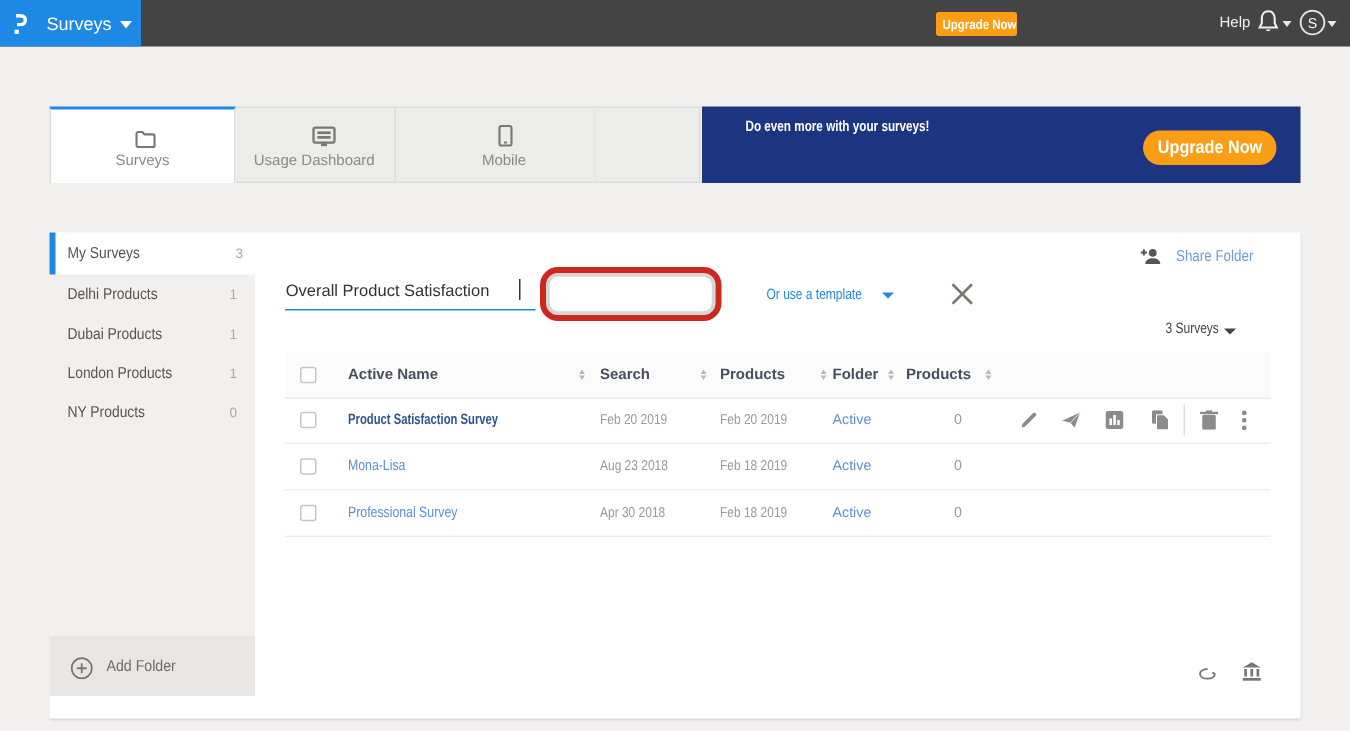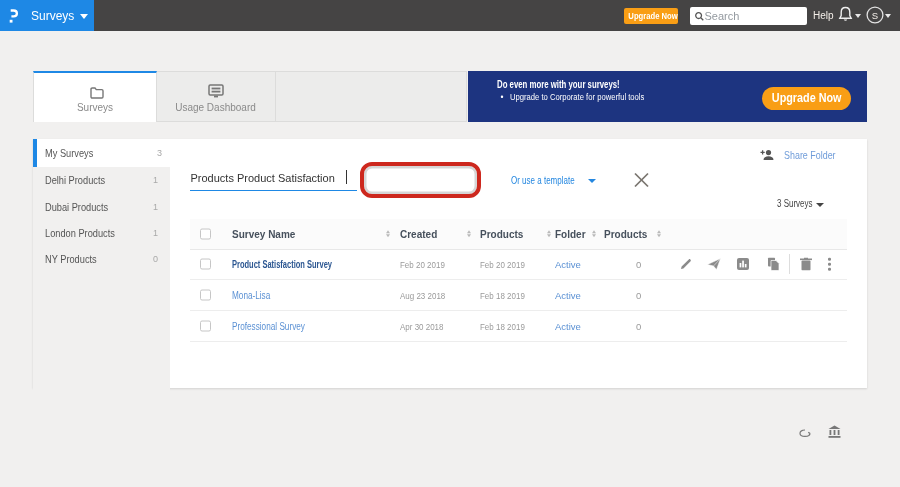--- a/index.html
+++ b/index.html
@@ -24,21 +24,21 @@
 .tab { position:absolute; top:-1px; height:51px; border-right:1px solid #dcdcdb; text-align:center; }
 .tab .lbl { position:absolute; bottom:9.5px; width:100%; text-align:center; font-size:10px; color:#8a8a8a; }
 .tab.active { background:#fff; border-top:2px solid #1e88e5; border-left:1px solid #dcdcdb; }
 
 
 .banner { position:absolute; left:468px; top:71px; width:399px; height:51px; background:#1d3480; }
 .pill { position:absolute; left:294px; top:16px; width:89px; height:23px; background:#f99e15; border-radius:11.5px; color:#fff; font-weight:bold; font-size:12px; text-align:center; line-height:23px; }
 .pill span { display:inline-block; transform:scaleX(0.9); transform-origin:50% 50%; white-space:nowrap; }
 
 
-.card { position:absolute; left:33px; top:139px; width:834px; height:249px; background:#fff; box-shadow:0 1px 2px rgba(0,0,0,0.13); }
+.card { position:absolute; left:33px; top:155px; width:834px; height:324px; background:#fff; box-shadow:0 1px 2px rgba(0,0,0,0.13); }
 .sidebar { position:absolute; left:0; top:0; width:137px; height:309px; background:#f1f0ef; }
 .srow { position:relative; height:26.4px; font-size:10.5px; color:#555; }
 .srow .nm { position:absolute; left:11.5px; top:50%; transform:translateY(-50%) scaleX(0.88); transform-origin:0 50%; white-space:nowrap; }
 .srow .ct { position:absolute; left:120px; top:50%; transform:translateY(-50%); font-size:9px; color:#a9a9a9; }
 .srow.active { background:#fff; border-left:4px solid #1e88e5; height:28px; }
 .srow.active .nm { left:7.5px; }
 .addfolder { position:absolute; left:0; top:269px; width:137px; height:40px; background:#e8e7e6; color:#6b6b6b; font-size:10.5px; }
 .addfolder span { position:absolute; left:38px; top:14px; display:inline-block; transform:scaleX(0.9); transform-origin:0 50%; }
 
 
@@ -60,62 +60,61 @@
 <div class="topbar">
   <div class="logo">
     <svg class="abs" style="left:9px;top:7px" width="16" height="18" viewBox="0 0 16 18">
       <path d="M1.7 3.5 L4.6 3.5 C7.1 3.5 7.9 5.2 7.9 6.45 C7.9 7.7 7.1 9.4 4.6 9.4 L2.4 9.4" fill="none" stroke="#fff" stroke-width="2.3"></path>
       <rect x="0.7" y="12.8" width="2.8" height="2.8" fill="#fff"></rect>
     </svg>
     <span class="brand">Surveys</span>
     <div class="caret"></div>
   </div>
   <div class="upnow"><span style="display:inline-block;transform:scaleX(0.85);transform-origin:50% 50%;white-space:nowrap">Upgrade Now</span></div>
-  <div class="search">
-    <svg class="abs" style="left:5.5px;top:4.5px" width="9" height="9" viewBox="0 0 9 9">
-        <circle cx="3.6" cy="3.6" r="2.9" fill="none" stroke="#555" stroke-width="1.3"></circle>
-        <line x1="5.8" y1="5.8" x2="8.3" y2="8.3" stroke="#555" stroke-width="1.3"></line>
-      </svg>
-    <span class="ph">Search</span>
-  </div>
   <span class="helptx">Help</span>
   <svg class="abs" style="left:838px;top:6px" width="15" height="17" viewBox="0 0 15 17">
     <path d="M7.5 1.5 C4.7 1.5 3.2 3.7 3.2 6.2 L3.2 9.5 L1.8 12.3 L13.2 12.3 L11.8 9.5 L11.8 6.2 C11.8 3.7 10.3 1.5 7.5 1.5 Z" fill="none" stroke="#efefef" stroke-width="1.4"></path>
     <path d="M5.8 13.6 A1.8 1.8 0 0 0 9.2 13.6 Z" fill="#efefef"></path>
   </svg>
   <div class="tcaret abs" style="left:855px;top:14px"></div>
   <svg class="abs" style="left:865.5px;top:6px" width="18" height="18" viewBox="0 0 18 18">
     <circle cx="9" cy="9" r="7.9" fill="none" stroke="#e2e2e2" stroke-width="1.3"></circle>
     <text x="9" y="12.5" font-size="9.5" fill="#f4efe9" text-anchor="middle" font-family="Liberation Sans">S</text>
   </svg>
   <div class="tcaret abs" style="left:885px;top:14px"></div>
 </div>
 
 <div class="tabs">
   <div class="tab active" style="left:-1px;width:124px">
     <svg class="abs" style="left:56px;top:14px" width="14" height="12" viewBox="0 0 14 12">
         <path d="M1 2.2 C1 1.5 1.5 1 2.2 1 L5 1 L6.3 2.6 L11.8 2.6 C12.5 2.6 13 3.1 13 3.8 L13 9.8 C13 10.5 12.5 11 11.8 11 L2.2 11 C1.5 11 1 10.5 1 9.8 Z" fill="none" stroke="#777" stroke-width="1.4"></path>
       </svg>
     <div class="lbl">Surveys</div>
   </div>
-  <div class="tab" style="left:122px;width:120px">
+  <div class="tab" style="left:122px;width:108px">
     <svg class="abs" style="left:52px;top:13px" width="16" height="14" viewBox="0 0 16 14">
         <rect x="1" y="1" width="14" height="10" rx="1.2" fill="none" stroke="#777" stroke-width="1.5"></rect>
         <rect x="3.6" y="3.6" width="8.8" height="1.8" fill="#777"></rect>
         <rect x="3.6" y="6.7" width="8.8" height="1.8" fill="#777"></rect>
         <rect x="6" y="11.6" width="4" height="1.8" fill="#777"></rect>
       </svg>
     <div class="lbl">Usage Dashboard</div>
   </div>
+  <div class="tab" style="left:242px;width:121px;border-right:1px solid #e4e4e3">
+    <svg class="abs" style="left:56px;top:12px" width="10" height="15" viewBox="0 0 10 15">
+        <rect x="1" y="1" width="8" height="13" rx="1.4" fill="none" stroke="#777" stroke-width="1.4"></rect>
+        <line x1="4" y1="12" x2="6" y2="12" stroke="#777" stroke-width="1.2"></line>
+      </svg>
+    <div class="lbl">Mobile</div>
+  </div>
 </div>
 
 <div class="banner">
   <div class="abs" style="left:29px;top:78px;top:7.5px;color:#fff;font-size:10px;font-weight:bold"><span class="sx" style="transform:scaleX(0.78)">Do even more with your surveys!</span></div>
   <div class="abs" style="left:29px;top:20.5px;color:#fff;font-size:8.5px;line-height:11.8px">
-    <div><span style="display:inline-block;width:10px;text-align:center">•</span><span class="sx" style="transform:scaleX(0.9);margin-left:3px">Upgrade to Corporate for powerful tools</span></div>
   </div>
   <div class="pill"><span>Upgrade Now</span></div>
 </div>
 
 <div class="card">
   <div class="sidebar">
     <div class="srow active">
         <span class="nm">My Surveys</span>
         <span class="ct">3</span>
       </div>
@@ -128,54 +127,62 @@
         <span class="ct">1</span>
       </div>
     <div class="srow">
         <span class="nm">London Products</span>
         <span class="ct">1</span>
       </div>
     <div class="srow">
         <span class="nm">NY Products</span>
         <span class="ct">0</span>
       </div>
+    <div class="addfolder">
+      <svg class="abs" style="left:13.5px;top:13.5px" width="15" height="15" viewBox="0 0 15 15">
+          <circle cx="7.5" cy="7.5" r="6.7" fill="none" stroke="#777" stroke-width="1.2"></circle>
+          <line x1="7.5" y1="4.2" x2="7.5" y2="10.8" stroke="#777" stroke-width="1.2"></line>
+          <line x1="4.2" y1="7.5" x2="10.8" y2="7.5" stroke="#777" stroke-width="1.2"></line>
+        </svg>
+      <span>Add Folder</span>
+    </div>
   </div>
 
   <svg class="abs" style="left:727px;top:10px" width="14" height="12" viewBox="0 0 14 12">
     <circle cx="8.5" cy="3.6" r="2.6" fill="#555"></circle>
     <path d="M3.5 11 C3.5 8.4 5.7 7.2 8.5 7.2 C11.3 7.2 13.5 8.4 13.5 11 Z" fill="#555"></path>
     <path d="M2.6 1.2 L2.6 5.4 M0.5 3.3 L4.7 3.3" stroke="#555" stroke-width="1.3"></path>
   </svg>
   <div class="abs" style="left:750.5px;top:9.5px;font-size:10.5px;color:#6f9cd9"><span class="sx" style="transform:scaleX(0.85)">Share Folder</span></div>
 
-  <span class="abs" style="left:157.5px;top:33px;font-size:11px;color:#333;white-space:nowrap">Products Product Satisfaction</span>
+  <span class="abs" style="left:157.5px;top:33px;font-size:11px;color:#333;white-space:nowrap">Overall Product Satisfaction</span>
   <div class="abs" style="left:313px;top:31px;width:1px;height:14px;background:#333"></div>
   <div class="abs" style="left:157px;top:50.5px;width:167px;height:1.5px;background:#1e88e5"></div>
 
   <div class="abs" style="left:327px;top:22.5px;width:121px;height:36px;border:4px solid #cd281e;border-radius:12px;box-shadow:inset 0 0 0 2.5px rgba(165,165,165,0.45)"></div>
 
   <div class="abs" style="left:478px;top:36px;font-size:10px;color:#2487e0"><span class="sx" style="transform:scaleX(0.8)">Or use a template</span></div>
   <div class="abs" style="left:555px;top:40px;width:0;height:0;border-left:4px solid transparent;border-right:4px solid transparent;border-top:4.5px solid #2487e0"></div>
   <svg class="abs" style="left:601px;top:33px" width="15" height="16" viewBox="0 0 15 16">
       <line x1="1" y1="1.5" x2="14" y2="14.5" stroke="#7a756f" stroke-width="1.7"></line>
       <line x1="14" y1="1.5" x2="1" y2="14.5" stroke="#7a756f" stroke-width="1.7"></line>
     </svg>
 
   <div class="abs" style="left:744px;top:59px;font-size:10px;color:#444"><span class="sx" style="transform:scaleX(0.8)">3 Surveys</span></div>
   <div class="abs" style="left:783px;top:63.5px;width:0;height:0;border-left:4px solid transparent;border-right:4px solid transparent;border-top:4.5px solid #444"></div>
 
   <div class="table">
     <div class="thead">
       <div class="cbx"></div>
-      <span class="cell" style="left:42px">Survey Name</span>
+      <span class="cell" style="left:42px">Active Name</span>
       <div class="sort" style="left:196px">
           <i></i>
           <b></b>
         </div>
-      <span class="cell" style="left:210px">Created</span>
+      <span class="cell" style="left:210px">Search</span>
       <div class="sort" style="left:277px">
           <i></i>
           <b></b>
         </div>
       <span class="cell" style="left:290px">Products</span>
       <div class="sort" style="left:357px">
           <i></i>
           <b></b>
         </div>
       <span class="cell" style="left:365px">Folder</span>

